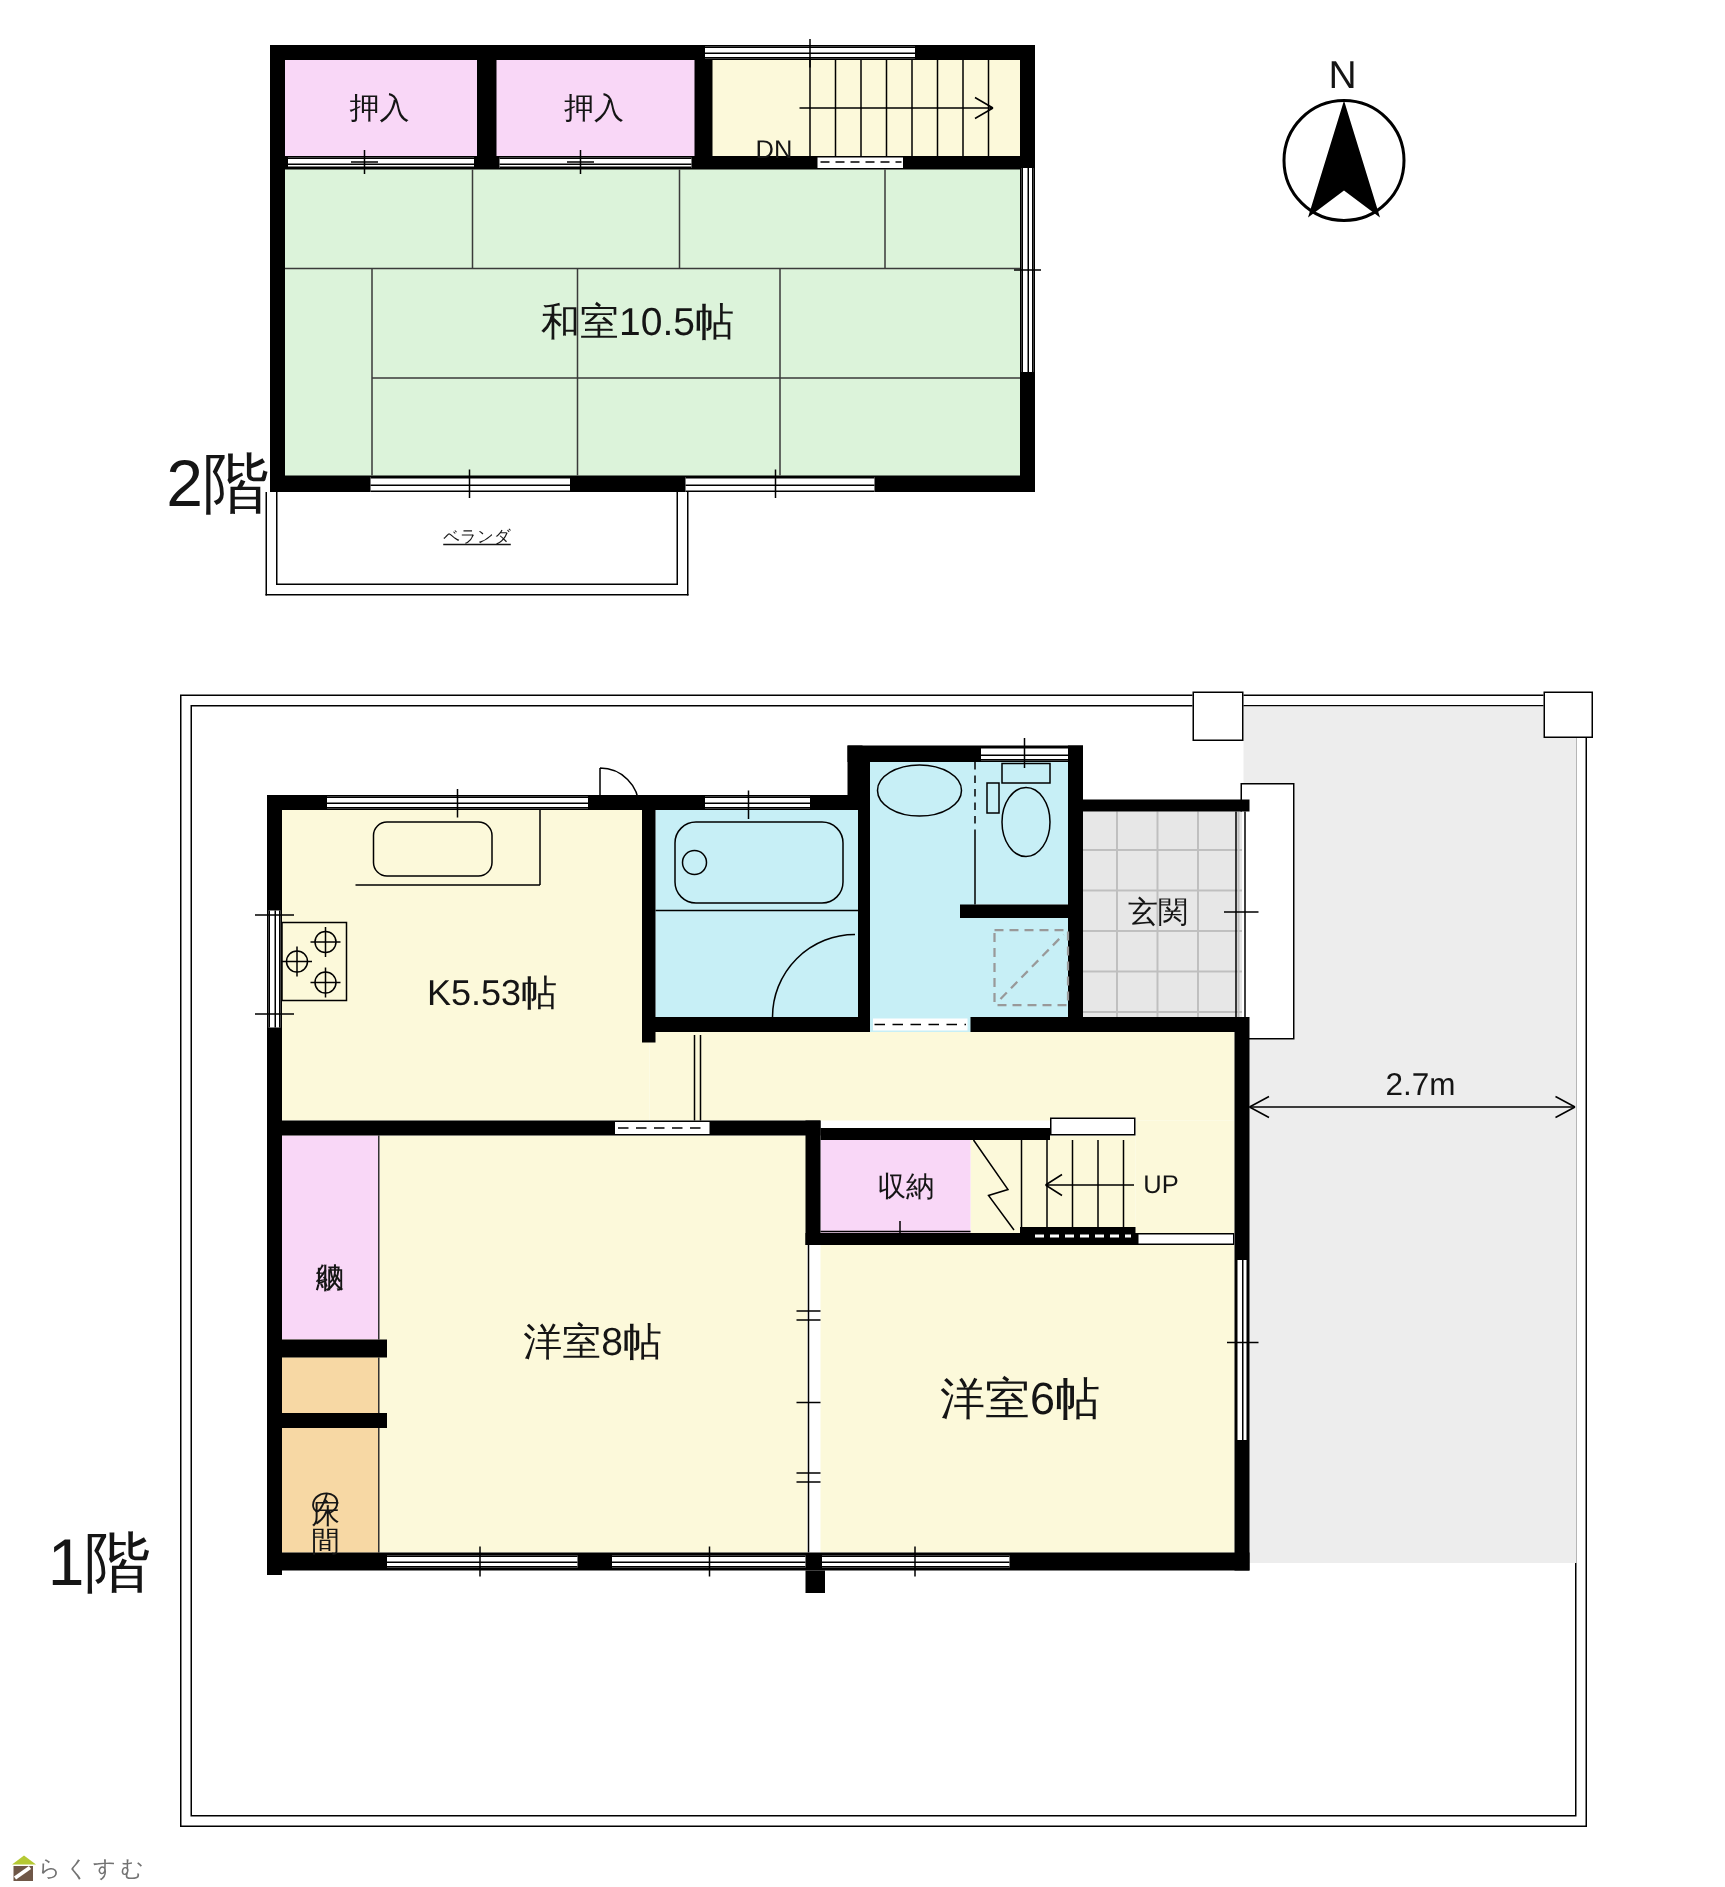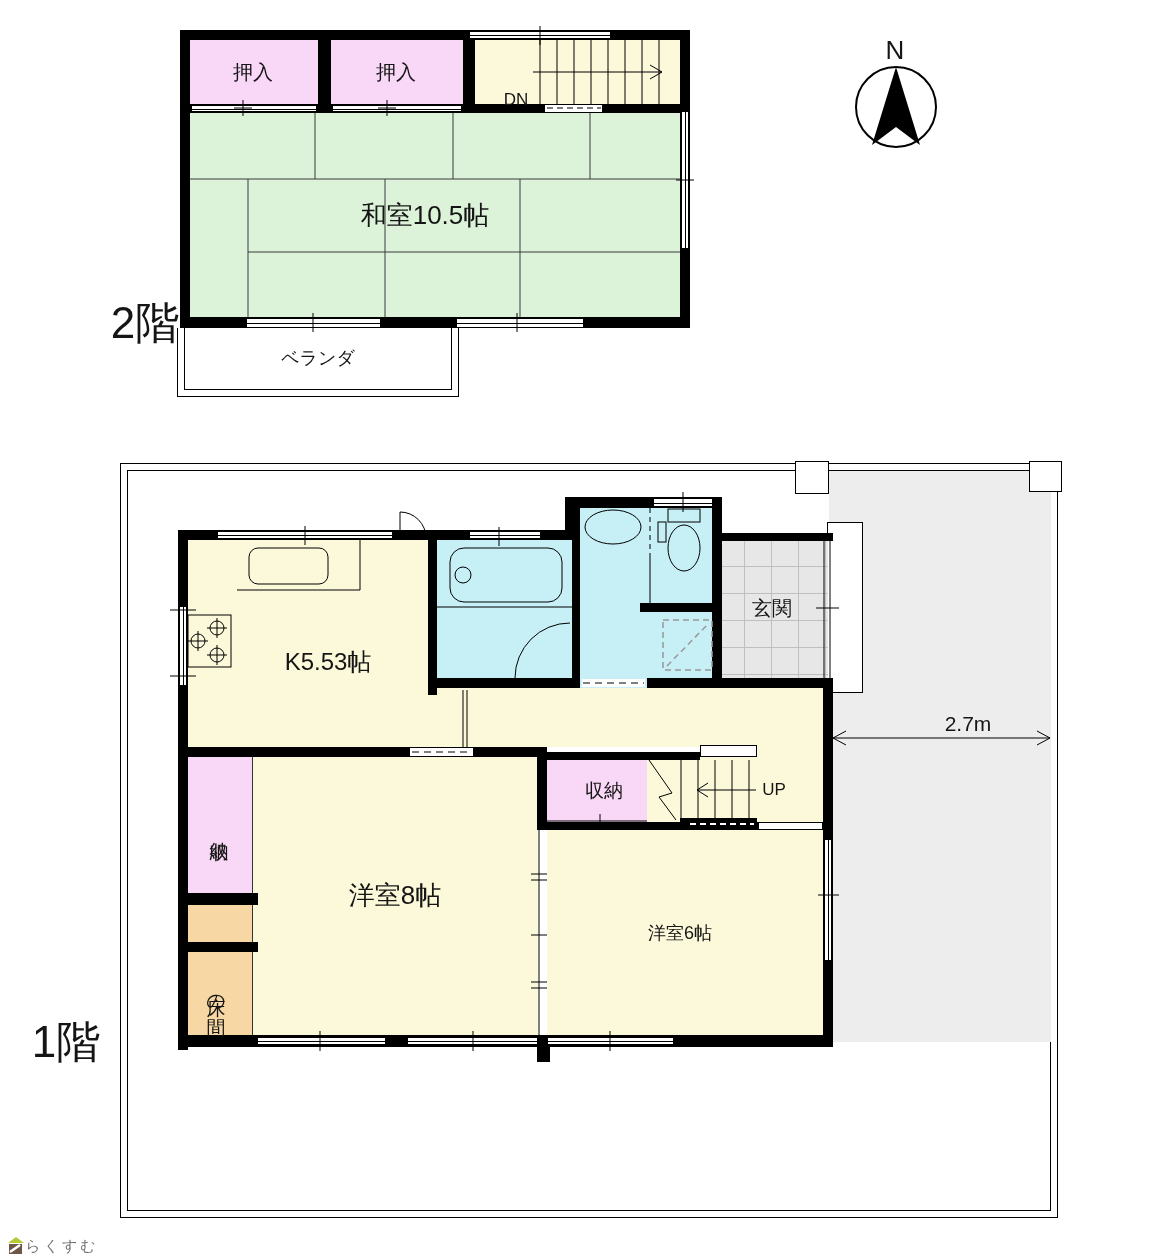--- a/index.html
+++ b/index.html
@@ -195,28 +195,28 @@
       <rect x="9" y="1244" width="13" height="10" fill="#6f5747"></rect>
       <path d="M10 1252 L20 1245" stroke="#fff" stroke-width="2.5" fill="none"></path>
     </g>
   </svg>
 
   <div class="lbl" style="left:105px;top:323px;font-size:44px;margin-left:40px;">2階</div>
   <div class="lbl" style="left:253px;top:72px;font-size:20px;">押入</div>
   <div class="lbl" style="left:396px;top:72px;font-size:20px;">押入</div>
   <div class="lbl" style="left:516px;top:72px;font-size:17px;margin-top:28px;">DN</div>
   <div class="lbl" style="left:425px;top:215px;font-size:26px;text-align:right;">和室10.5帖</div>
-  <div class="lbl" style="left:318px;top:358px;font-size:18px;">ベランダ</div>
+  <div class="lbl" style="left:318px;top:358px;font-size:11px;text-decoration:underline;">ベランダ</div>
   <div class="lbl" style="left:895px;top:50px;font-size:26px;">N</div>
 
   <div class="lbl" style="left:328px;top:662px;font-size:24px;">K5.53帖</div>
   <div class="lbl" style="left:772px;top:608px;font-size:20px;">玄関</div>
   <div class="lbl lbl-v" style="left:219px;top:827px;font-size:19px;">収納</div>
   <div class="lbl" style="left:604px;top:791px;font-size:19px;">収納</div>
   <div class="lbl" style="left:774px;top:790px;font-size:17px;">UP</div>
   <div class="lbl" style="left:395px;top:895px;font-size:26px;">洋室8帖</div>
-  <div class="lbl" style="left:680px;top:933px;font-size:18px;">洋室6帖</div>
+  <div class="lbl" style="left:680px;top:933px;font-size:30px;">洋室6帖</div>
   <div class="lbl lbl-v" style="left:216px;top:993px;font-size:19px;">床の間</div>
-  <div class="lbl" style="left:968px;top:724px;font-size:21px;">2.7m</div>
+  <div class="lbl" style="left:947px;top:724px;font-size:21px;">2.7m</div>
   <div class="lbl" style="left:66px;top:1042px;font-size:44px;">1階</div>
 
   <div class="lbl" style="left:62px;top:1246px;font-size:15px;color:#737373;letter-spacing:3px;">らくすむ</div>
 </div>
 
 </body></html>

